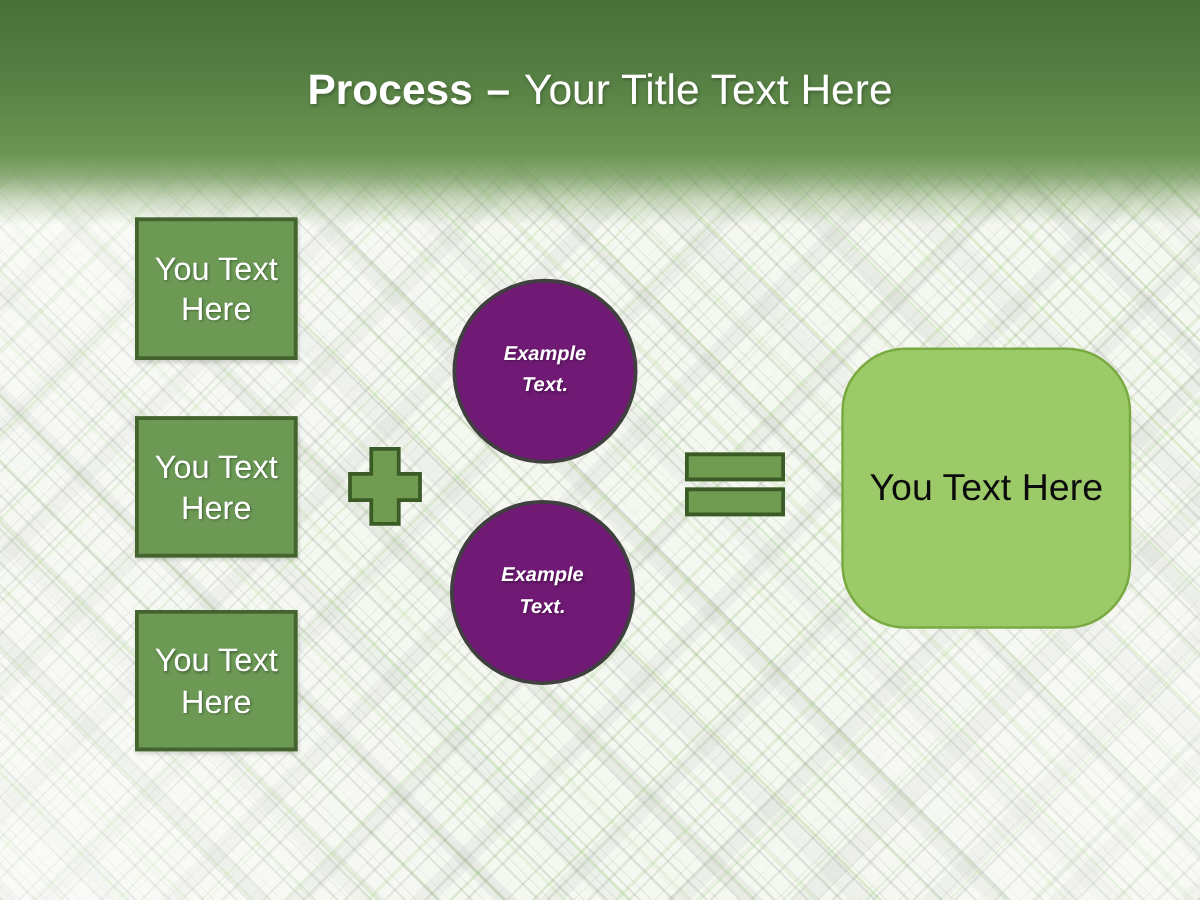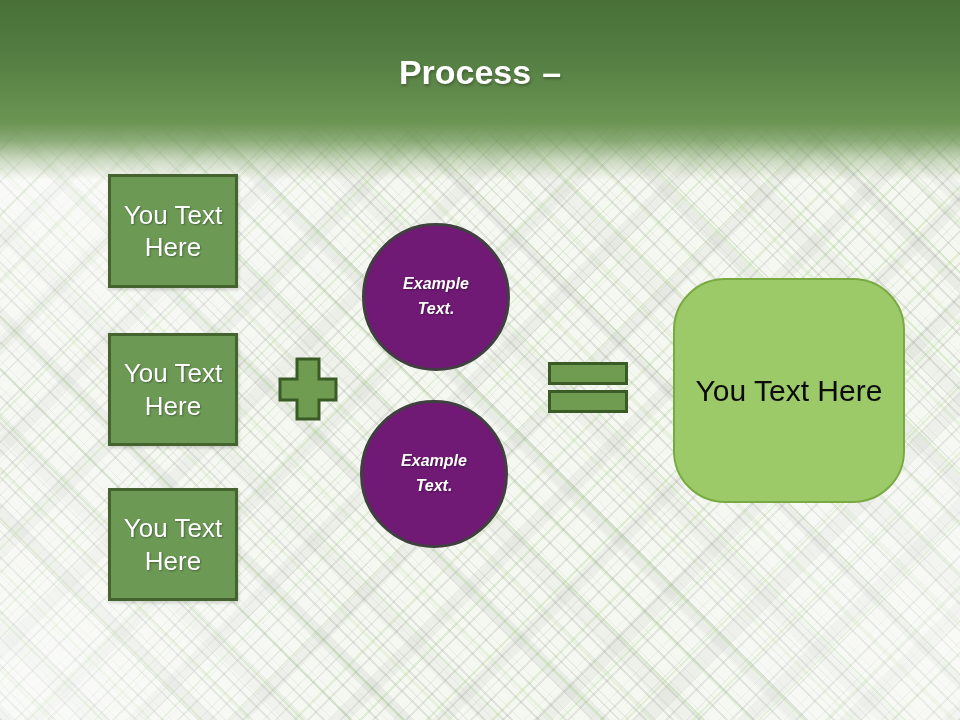--- a/index.html
+++ b/index.html
@@ -148,20 +148,21 @@
 <body>
 
 <div class="slide">
 
   <div class="bg-texture"></div>
 
   <div class="header">
     <div class="title">
       <span class="bold">Process</span>
       <span class="bold">–</span>
+      <span>Your Title Text Here</span>
     </div>
   </div>
 
   <div class="shape-box" id="left-box-1">
     <span class="box-label">You Text Here</span>
   </div>
   <div class="shape-box" id="left-box-2">
     <span class="box-label">You Text Here</span>
   </div>
   <div class="shape-box" id="left-box-3">

